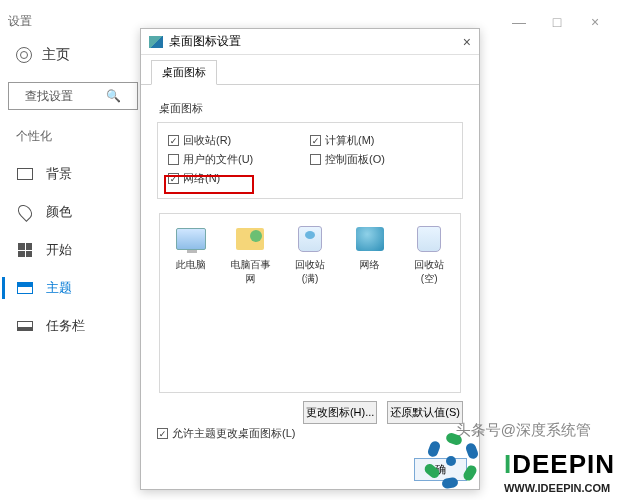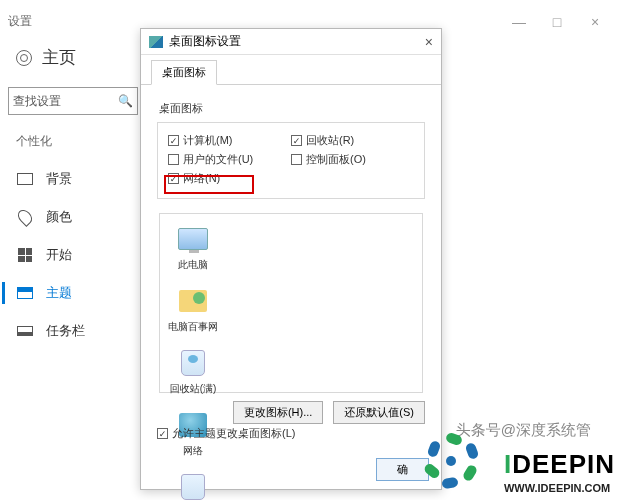--- a/index.html
+++ b/index.html
@@ -5,74 +5,74 @@
 * { box-sizing: border-box; margin: 0; padding: 0; font-family: "Microsoft YaHei", "SimSun", sans-serif; }
 body { width: 621px; height: 500px; background: #fff; position: relative; overflow: hidden; }
 
 .settings-window { position: absolute; left: 0; top: 0; width: 621px; height: 500px; background: #fff; }
 .titlebar { height: 30px; display: flex; align-items: flex-end; padding: 0 8px; color: #666; font-size: 12px; }
 .titlebar-title { flex: 1; }
 .win-controls { display: flex; gap: 18px; margin-right: 8px; color: #999; font-size: 14px; }
 .win-btn { width: 20px; text-align: center; }
 
 .sidebar { position: absolute; left: 8px; top: 40px; width: 130px; }
-.home-row { display: flex; align-items: center; gap: 10px; padding: 6px 8px; font-size: 17px; color: #333; }
+.home-row { display: flex; align-items: center; gap: 10px; padding: 6px 8px; font-size: 14px; color: #333; }
 .home-icon { width: 16px; height: 16px; border: 1.5px solid #666; border-radius: 50%; position: relative; }
 .home-icon::after { content: ""; position: absolute; left: 3px; top: 3px; width: 6px; height: 6px; border: 1.5px solid #666; border-radius: 50%; }
 
-.search-box { margin: 12px 0 14px; border: 1px solid #999; height: 28px; display: flex; align-items: center; padding: 0 4px; font-size: 12px; color: #555; }
+.search-box { margin: 12px 0 14px; border: 1px solid #999; height: 28px; display: flex; align-items: center; padding: 0 16px; font-size: 12px; color: #555; }
 .search-box .mag { margin-left: auto; color: #888; }
 
 .section-label { font-size: 12px; color: #666; padding: 4px 8px 10px; }
 
 .nav-item { display: flex; align-items: center; gap: 12px; padding: 10px 8px; font-size: 13px; color: #333; }
 .nav-item.active { color: #0078d4; position: relative; }
 .nav-item.active::before { content: ""; position: absolute; left: -6px; top: 8px; bottom: 8px; width: 3px; background: #0078d4; }
 .nav-icon { width: 18px; height: 14px; display: flex; align-items: center; justify-content: center; }
 .icon-rect { width: 16px; height: 12px; border: 1.5px solid #555; }
 .icon-drop { width: 12px; height: 16px; border: 1.5px solid #555; border-radius: 50% 50% 50% 0; transform: rotate(-45deg); }
 .icon-lock { width: 14px; height: 12px; border: 1.5px solid #555; border-radius: 2px; position: relative; }
 .icon-theme { width: 16px; height: 12px; border: 1.5px solid #0078d4; display: flex; flex-direction: column; }
 .icon-theme::before { content: ""; height: 4px; background: #0078d4; }
 .icon-start { width: 14px; height: 14px; display: grid; grid-template-columns: 1fr 1fr; grid-template-rows: 1fr 1fr; gap: 1px; }
 .icon-start span { background: #555; }
 .icon-taskbar { width: 16px; height: 10px; border: 1.5px solid #555; position: relative; }
 .icon-taskbar::after { content: ""; position: absolute; left: 0; right: 0; bottom: 0; height: 3px; background: #555; }
 
 
-.dialog { position: absolute; left: 140px; top: 28px; width: 302px; height: 462px; background: #fff; border: 1px solid #b8b8b8; box-shadow: 0 2px 10px rgba(0,0,0,0.2); }
+.dialog { position: absolute; left: 140px; top: 28px; width: 340px; height: 462px; background: #fff; border: 1px solid #b8b8b8; box-shadow: 0 2px 10px rgba(0,0,0,0.2); }
 .dialog-titlebar { height: 26px; display: flex; align-items: center; padding: 0 8px; font-size: 12px; border-bottom: 1px solid #e0e0e0; }
 .dialog-titlebar .close { margin-left: auto; font-size: 14px; color: #555; }
 .dlg-icon { width: 14px; height: 12px; background: linear-gradient(135deg, #5aa 50%, #27a 50%); margin-right: 6px; }
 
 .tab-row { height: 26px; display: flex; align-items: flex-end; padding: 0 10px; border-bottom: 1px solid #d0d0d0; margin-top: 4px; }
 .tab { padding: 4px 10px; font-size: 11px; border: 1px solid #d0d0d0; border-bottom: 1px solid #fff; margin-bottom: -1px; background: #fff; }
 
 .dialog-body { padding: 10px 16px; font-size: 11px; color: #333; }
 .group-label { margin: 6px 0 6px 2px; font-size: 11px; }
 .checkgrid { border: 1px solid #d8d8d8; padding: 8px 10px 10px; position: relative; }
 .checkrow { display: flex; }
 .checkcell { flex: 1; display: flex; align-items: center; gap: 4px; padding: 2px 0; }
 .cb { width: 11px; height: 11px; border: 1px solid #666; display: inline-flex; align-items: center; justify-content: center; font-size: 9px; color: #333; }
 .cb.checked::before { content: "✓"; }
 .highlight-red { position: absolute; left: 6px; top: 52px; width: 90px; height: 19px; border: 2.5px solid #d40000; }
 
-.icon-list { display: flex; gap: 14px; margin: 14px 2px 0; border: 1px solid #d8d8d8; padding: 10px 8px 8px; height: 180px; align-content: flex-start; flex-direction: column; }
+.icon-list { display: flex; gap: 14px; margin: 14px 2px 0; border: 1px solid #d8d8d8; padding: 10px 8px 8px; height: 180px; align-content: flex-start; }
 .icon-item { width: 50px; text-align: center; font-size: 10px; color: #333; }
 .icon-vis { width: 34px; height: 30px; margin: 0 auto 4px; display: flex; align-items: center; justify-content: center; }
 .ico-pc { width: 30px; height: 22px; background: linear-gradient(#cfe6ff,#8fbee8); border: 1px solid #7aa; border-radius: 2px; position: relative; }
 .ico-pc::after { content:""; position:absolute; left:10px; bottom:-4px; width:10px; height:3px; background:#bbb; }
 .ico-folder { width: 28px; height: 22px; background: #f5d679; border-radius: 2px; position: relative; }
 .ico-folder::before { content:""; position:absolute; right:2px; top:2px; width:12px; height:12px; border-radius:50%; background:#6bbf73; }
 .ico-net { width: 28px; height: 24px; background: radial-gradient(circle at 40% 30%, #8fd1e8, #2d8fb8); border-radius: 3px; }
 .ico-bin { width: 24px; height: 26px; background: linear-gradient(#e8f4ff,#d0e4f5); border: 1px solid #aac; border-radius: 3px 3px 5px 5px; position: relative; }
 .ico-bin.full::after { content:""; position:absolute; left:6px; top:4px; width:10px; height:8px; background:#6bb6e0; border-radius:50%; }
 
 .btn-row { display: flex; gap: 10px; justify-content: flex-end; margin-top: 8px; }
-.dlg-btn { padding: 3px 10px; font-size: 11px; border: 1px solid #aaa; background: #f0f0f0; }
+.dlg-btn { padding: 3px 2px; font-size: 11px; border: 1px solid #aaa; background: #f0f0f0; }
 
 .allow-row { margin-top: 2px; display: flex; align-items: center; gap: 4px; }
 
 .dialog-footer { position: absolute; bottom: 8px; right: 12px; display: flex; gap: 8px; }
 .footer-btn { padding: 3px 20px; font-size: 11px; border: 1px solid #7aa9d6; background: #eef4fb; }
 
 
 .wm { position: absolute; right: 6px; bottom: 6px; display: flex; align-items: flex-end; gap: 20px; }
 .wm-swirl { width: 62px; height: 62px; position: relative; }
 .wm-swirl span { position:absolute; width:16px; height:10px; border-radius:6px; }
@@ -151,25 +151,25 @@
     </div>
     <div class="tab-row">
       <div class="tab">桌面图标</div>
     </div>
     <div class="dialog-body">
       <div class="group-label">桌面图标</div>
       <div class="checkgrid">
         <div class="checkrow">
           <label class="checkcell">
             <span class="cb checked"></span>
+            <span>回收站(R)</span>
+          </label>
+          <label class="checkcell">
+            <span class="cb checked"></span>
             <span>计算机(M)</span>
-          </label>
-          <label class="checkcell">
-            <span class="cb checked"></span>
-            <span>回收站(R)</span>
           </label>
         </div>
         <div class="checkrow">
           <label class="checkcell">
             <span class="cb"></span>
             <span>用户的文件(U)</span>
           </label>
           <label class="checkcell">
             <span class="cb"></span>
             <span>控制面板(O)</span>

